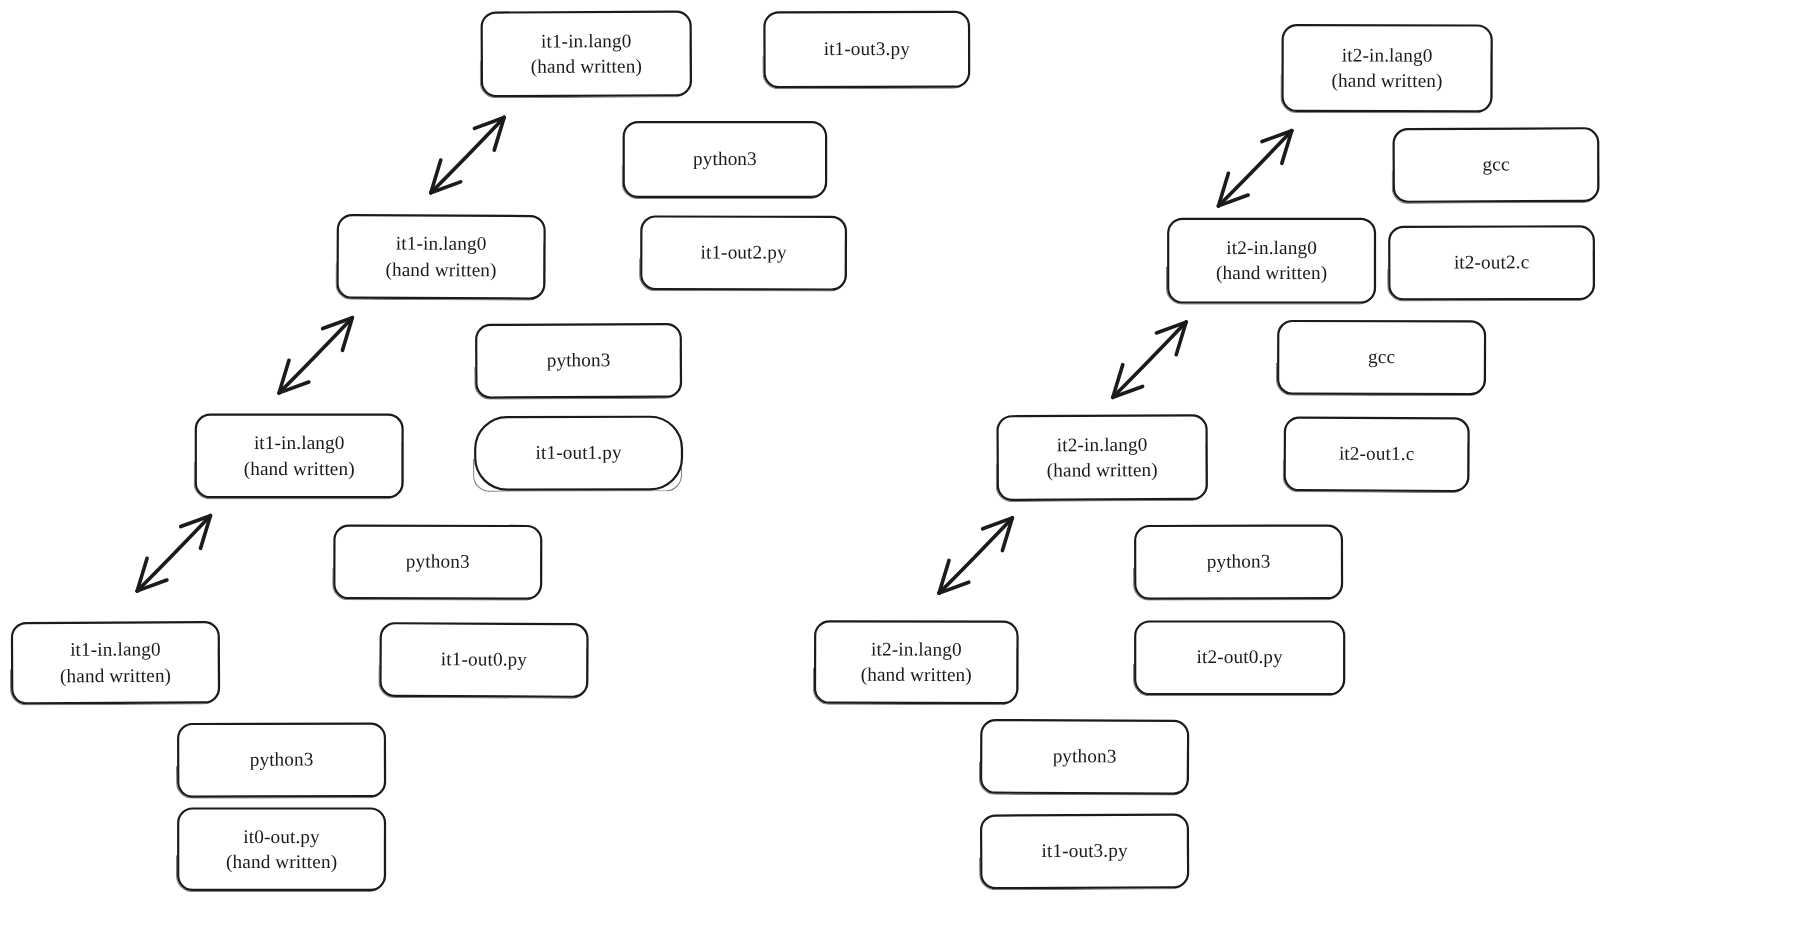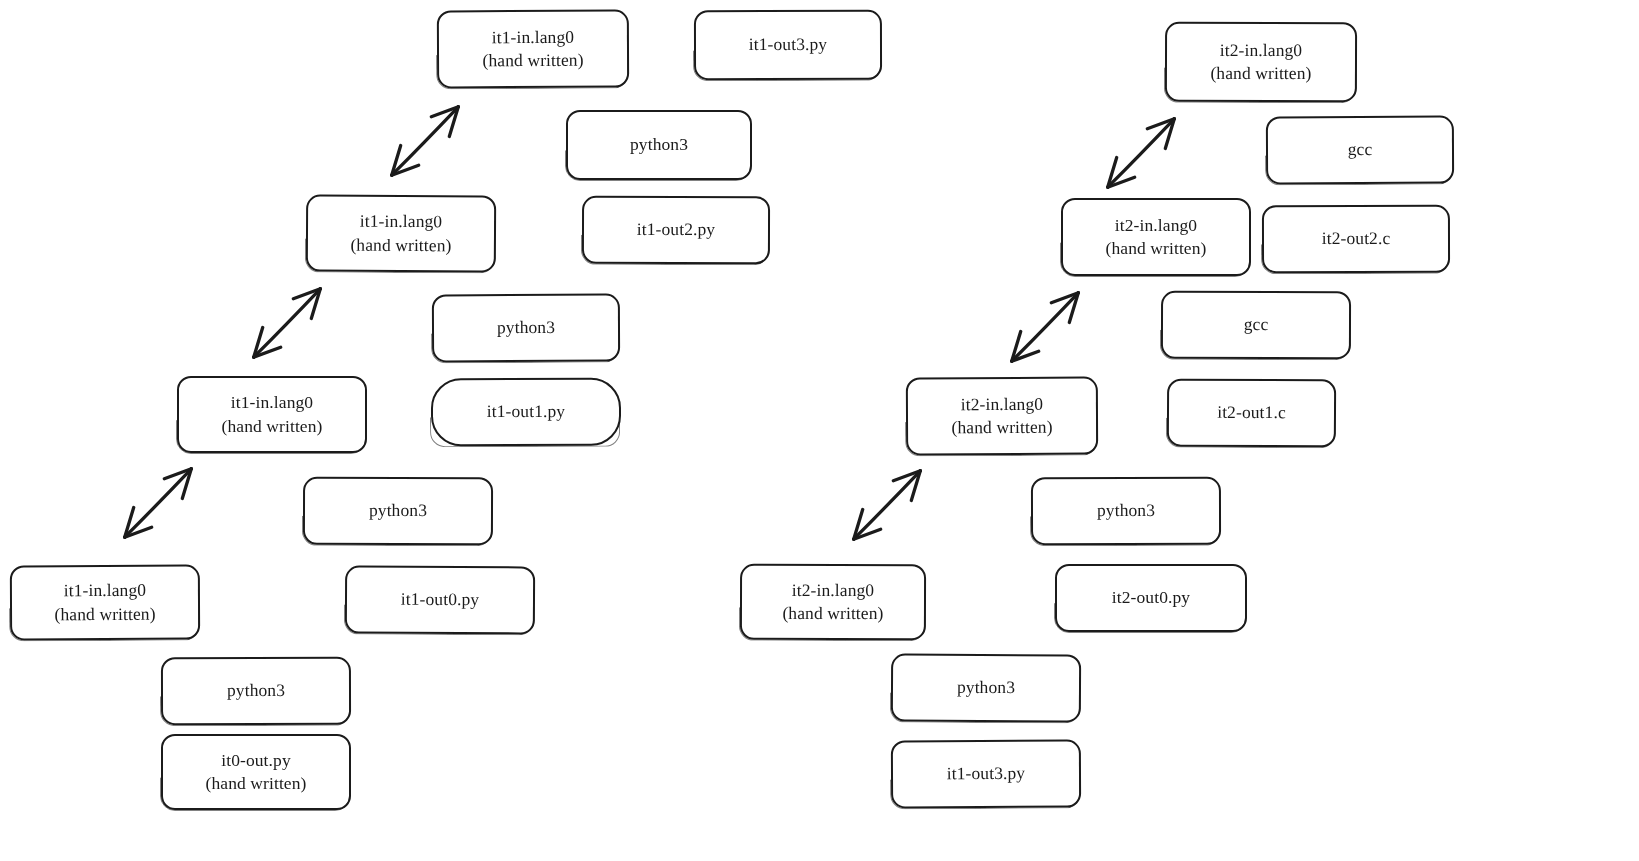--- a/index.html
+++ b/index.html
@@ -126,18 +126,18 @@
 (hand written)</div>
     <div class="node" style="left: 1266px; top: 116px; width: 188px; height: 68px; transform: rotate(-0.28deg);">gcc</div>
     <div class="node" style="left: 1262px; top: 205px; width: 188px; height: 68px; transform: rotate(-0.14deg);">it2-out2.c</div>
     <div class="node" style="left: 1061px; top: 198px; width: 190px; height: 78px; transform: rotate(0deg);">it2-in.lang0
 (hand written)</div>
     <div class="node" style="left: 1161px; top: 291px; width: 190px; height: 68px; transform: rotate(0.14deg);">gcc</div>
     <div class="node" style="left: 1167px; top: 379px; width: 169px; height: 68px; transform: rotate(0.28deg);">it2-out1.c</div>
     <div class="node" style="left: 906px; top: 377px; width: 192px; height: 78px; transform: rotate(-0.28deg);">it2-in.lang0
 (hand written)</div>
     <div class="node" style="left: 1031px; top: 477px; width: 190px; height: 68px; transform: rotate(-0.14deg);">python3</div>
-    <div class="node" style="left: 1031px; top: 564px; width: 192px; height: 68px; transform: rotate(0deg); margin-left: 24px;">it2-out0.py</div>
+    <div class="node" style="left: 1031px; top: 564px; width: 192px; height: 68px; transform: rotate(0deg);">it2-out0.py</div>
     <div class="node" style="left: 740px; top: 564px; width: 186px; height: 76px; transform: rotate(0.14deg);">it2-in.lang0
 (hand written)</div>
     <div class="node" style="left: 891px; top: 654px; width: 190px; height: 68px; transform: rotate(0.28deg);">python3</div>
     <div class="node" style="left: 891px; top: 740px; width: 190px; height: 68px; transform: rotate(-0.28deg);">it1-out3.py</div>
   </div>
 
 </body></html>

